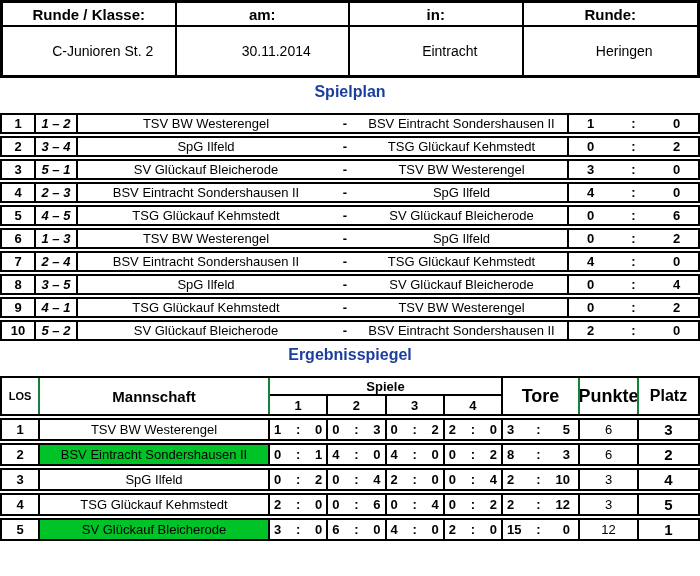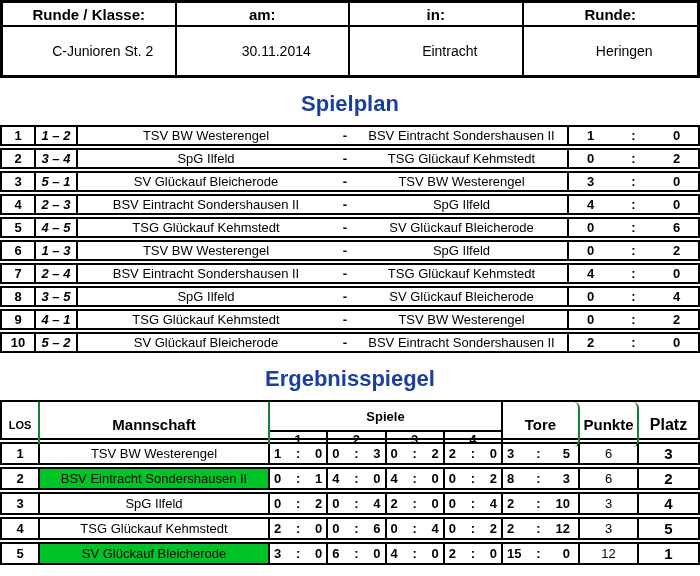--- a/index.html
+++ b/index.html
@@ -22,24 +22,24 @@
     border-right: 2px solid #000;
     overflow: hidden; white-space: nowrap;
   }
   .info-cell:nth-child(4n) { border-right: none; }
   .info-label { height: 24px; border-bottom: 2px solid #000; font-weight: bold; font-size: 15px; }
   .info-value { height: 48px; font-size: 14px; padding-left: 28px; }
 
   
   .section-title {
     text-align: center;
-    font-size: 22px;
+    font-size: 16px;
     font-weight: bold;
     color: #1c3f9e;
-    margin-top: 14px;
+    margin-top: 2px;
     margin-bottom: 9px;
     line-height: 24px;
   }
 
   
   .match-row {
     display: grid;
     grid-template-columns: 34px 42px 1fr 22px 211px 131px;
     border: 2px solid #000;
     height: 21px;
@@ -62,24 +62,24 @@
     width: 700px;
     height: 40px;
   }
   .hcell {
     display: flex; align-items: center; justify-content: center;
     border-right: 2px solid #15803d; font-weight: bold; overflow: hidden; white-space: nowrap;
   }
   .hcell:last-child { border-right: none; }
   .h-los { font-size: 11px; }
   .h-team { font-size: 15px; }
-  .h-tore, .h-punkte { font-size: 15px; border-radius: 6px; }
+  .h-tore, .h-punkte { font-size: 18px; }
   .h-platz { font-size: 16px; }
   .sp-group { display: flex; flex-direction: column; border-right: 2px solid #000; }
-  .sp-label { height: 30px; border-bottom: 2px solid #000; display: flex; align-items: center; justify-content: center; font-weight: bold; font-size: 13px; }
+  .sp-label { height: 18px; border-bottom: 2px solid #000; display: flex; align-items: center; justify-content: center; font-weight: bold; font-size: 13px; }
   .sp-nums { display: flex; flex: 1; }
   .sp-nums span {
     flex: 1 1 0; display: flex; align-items: center; justify-content: center;
     font-weight: bold; font-size: 13px; border-right: 2px solid #000;
   }
   .sp-nums span:last-child { border-right: none; }
 
   .res-row {
     display: grid;
     grid-template-columns: 38px 230px 58.25px 58.25px 58.25px 58.25px 77px 59px 59px;

